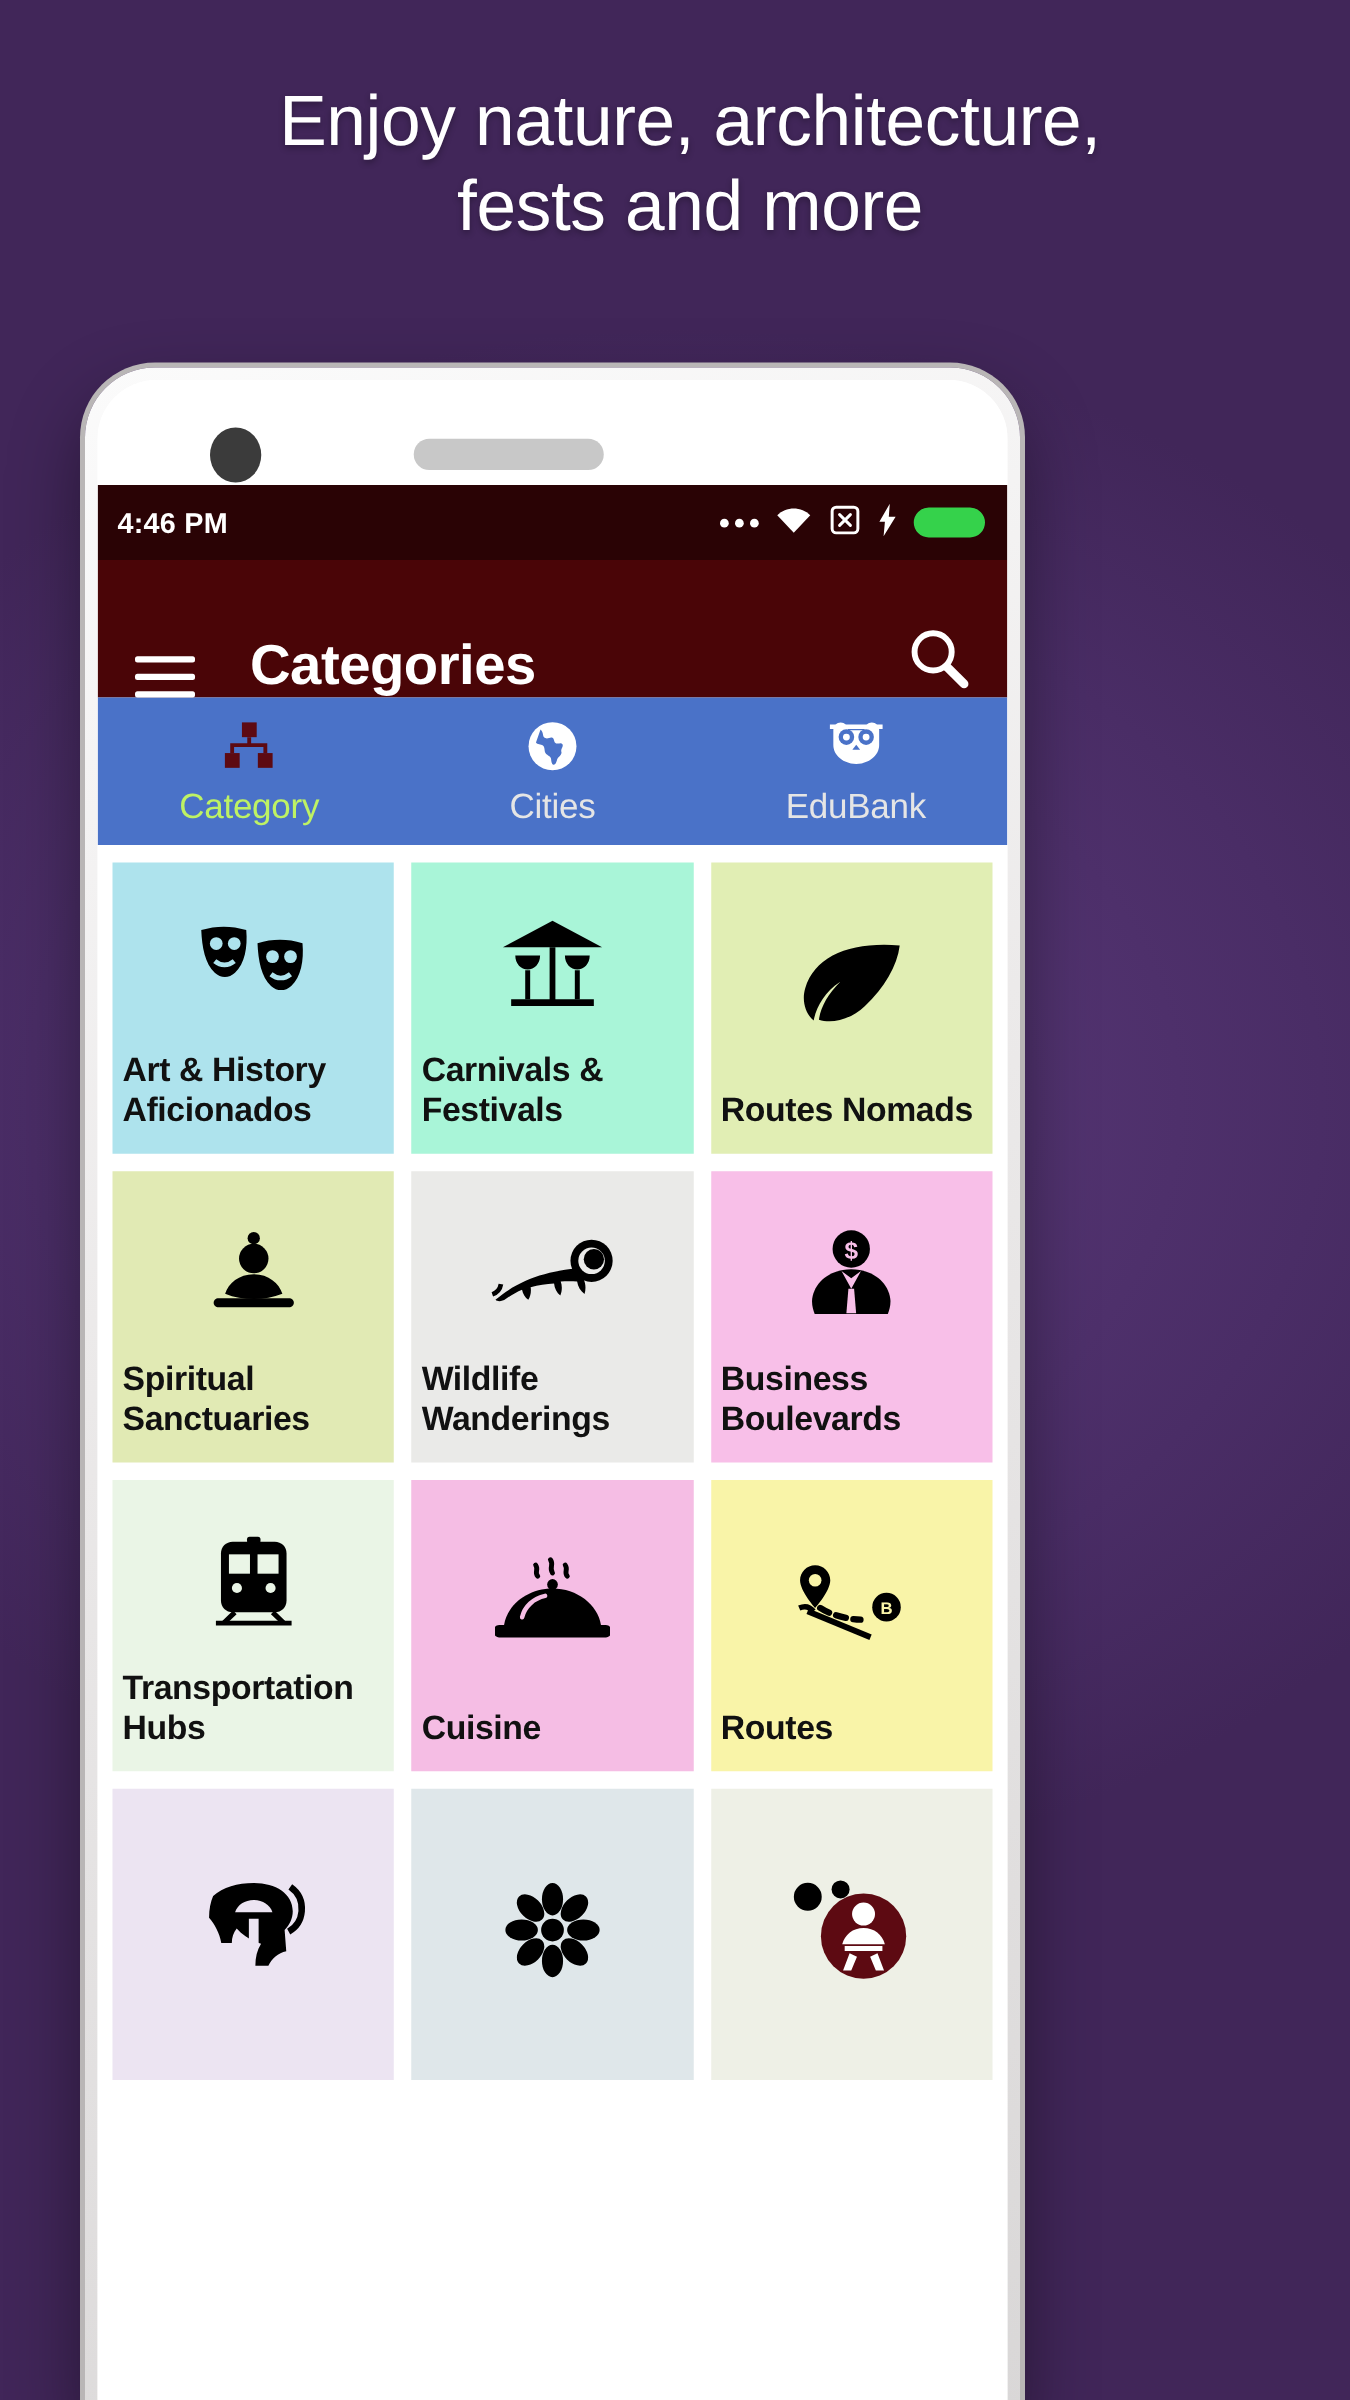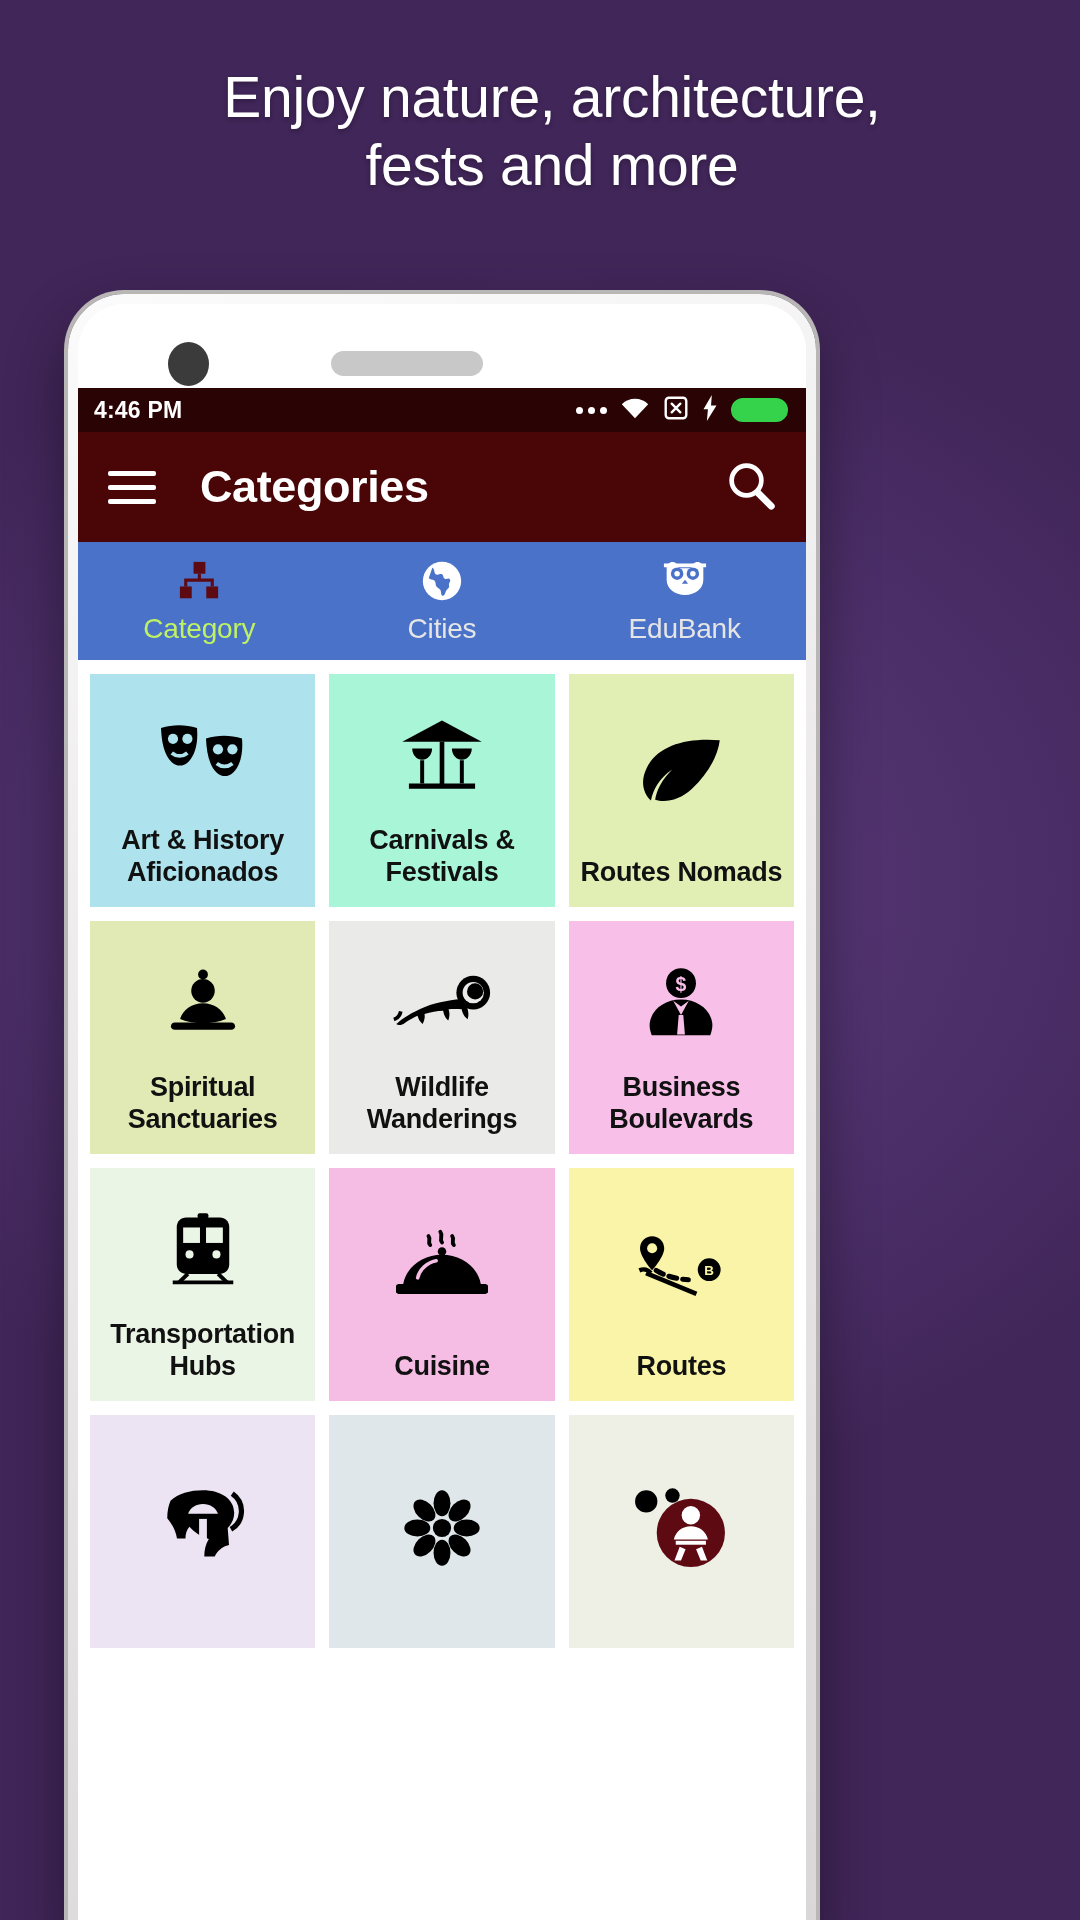--- a/index.html
+++ b/index.html
@@ -55,39 +55,39 @@
     position:absolute; left:253px; top:47px;
     width:152px; height:25px; border-radius:14px;
     background:#c8c8c8;
   }
 
   
   .screen { position:absolute; top:84px; left:0; right:0; bottom:0; background:#fff; overflow:hidden; }
 
   
   .statusbar {
-    height:44px; background:#2a0305;
+    height:60px; background:#2a0305;
     display:flex; align-items:center;
     padding:0 18px 0 16px;
     color:#fff;
   }
   .status-time { font-size:23px; font-weight:700; letter-spacing:.2px; }
   .status-right { margin-left:auto; display:flex; align-items:center; gap:13px; }
   .st-dots { display:flex; gap:5px; }
   .st-dots i { width:7px; height:7px; border-radius:50%; background:#fff; display:block; }
   .st-ico { display:block; }
   .battery {
     width:57px; height:24px; border-radius:13px;
     background:#35d24b; border:2px solid #35d24b; position:relative;
   }
 
   
   .appbar {
     height:110px; background:#4a0507;
-    display:flex; align-items:center; padding:0 28px 0 30px;
+    display:flex; align-items:flex-end; padding:0 28px 0 30px;
   }
   .hamburger { width:48px; display:flex; flex-direction:column; gap:9px; cursor:pointer; }
   .hamburger span { display:block; height:5px; border-radius:2px; background:#fff; }
   .appbar-title {
     margin-left:44px; color:#fff;
     font-size:45px; font-weight:700; letter-spacing:-.4px;
   }
   .search-btn { margin-left:auto; }
 
   
@@ -115,21 +115,21 @@
     padding:10px 8px 18px 8px;
     cursor:pointer;
     position:relative;
   }
   .tile-icon {
     flex:1; display:flex; align-items:center; justify-content:center;
     width:100%;
   }
   .tile-label {
     font-size:27px; font-weight:700; color:#111;
-    text-align:center; line-height:1.18; letter-spacing:-.3px;
+    text-align:left; line-height:1.18; letter-spacing:-.3px;
     width:100%;
   }
 </style>
 </head>
 <body>
 
 <div id="bg-glow"></div>
 
 <div class="headline">
   <div>Enjoy nature, architecture,</div>

